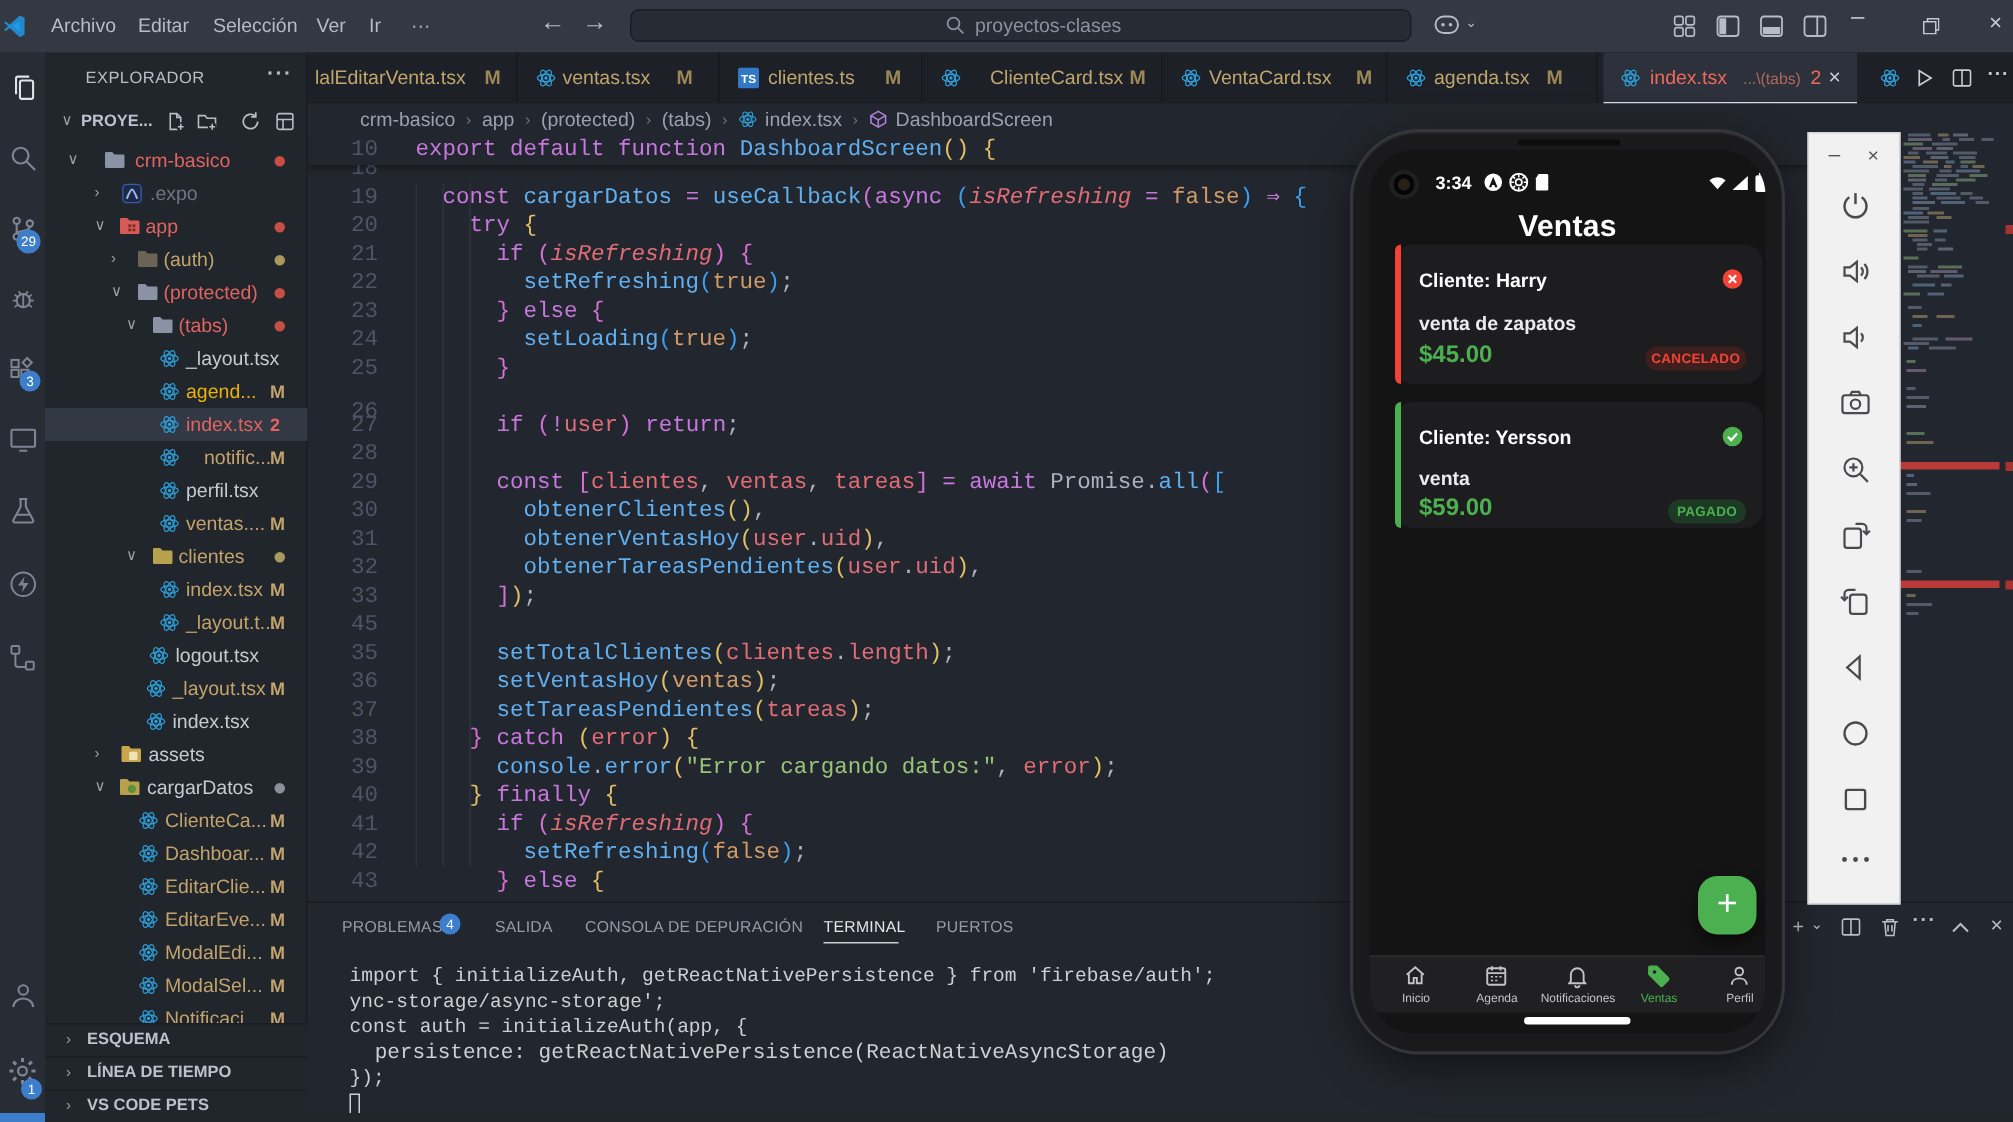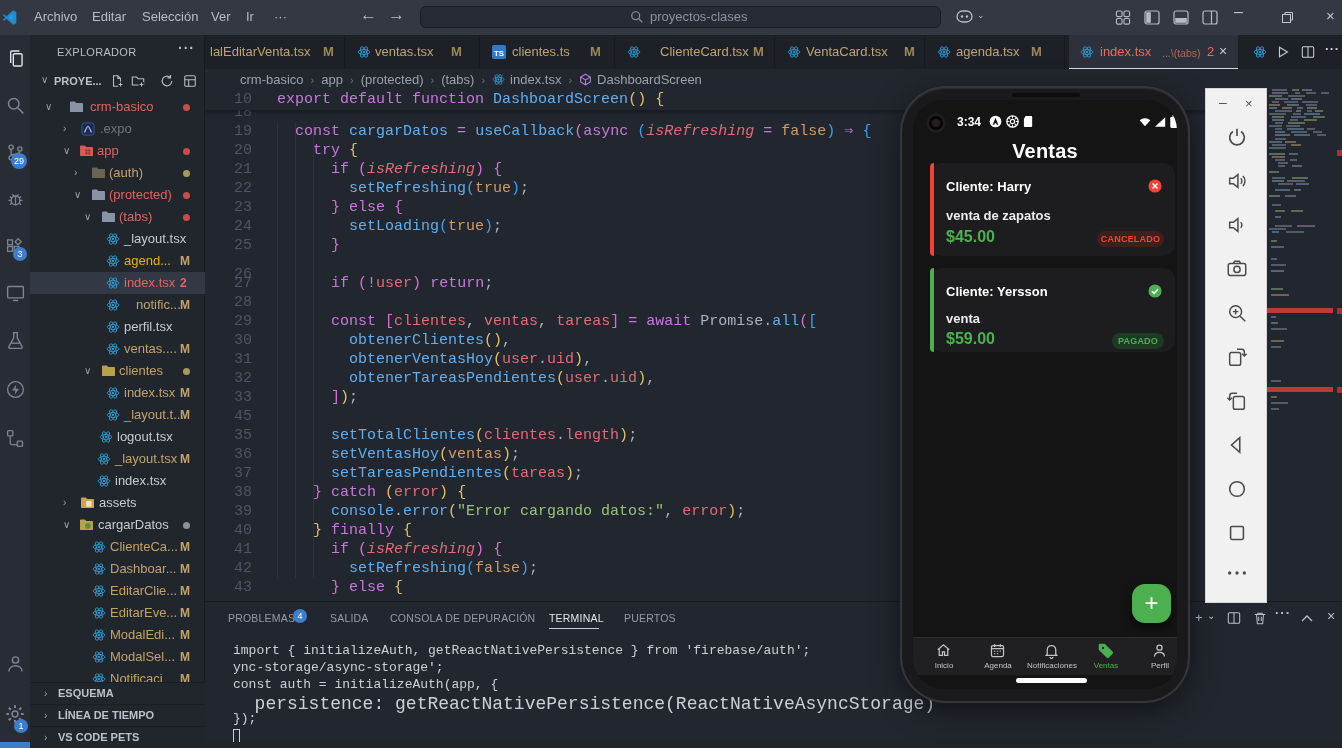--- a/index.html
+++ b/index.html
@@ -789,21 +789,21 @@
     <div class="abs" style="left:23px;top:10px;font-size:10.5px;color:#969ca8;letter-spacing:.2px;">PROBLEMAS</div>
     <div class="abs" style="left:125px;top:10px;font-size:10.5px;color:#969ca8;letter-spacing:.2px;">SALIDA</div>
     <div class="abs" style="left:185px;top:10px;font-size:10.5px;color:#969ca8;letter-spacing:.2px;">CONSOLA DE DEPURACIÓN</div>
     <div class="abs" style="left:344px;top:10px;font-size:10.5px;color:#e3e6ea;letter-spacing:.2px;">TERMINAL</div>
     <div class="abs" style="left:419px;top:10px;font-size:10.5px;color:#969ca8;letter-spacing:.2px;">PUERTOS</div>
     <div class="abs" style="left:88px;top:7px;width:14px;height:14px;border-radius:50%;background:#3d7ecb;color:#fff;font-size:9px;text-align:center;line-height:14px;">4</div>
     <div class="abs" style="left:344px;top:26px;width:50px;height:1px;background:#c9cdd4;"></div>
     <div class="abs mono" style="left:28px;top:41px;font-size:13px;color:#ccd0d6;white-space:pre;">import { initializeAuth, getReactNativePersistence } from 'firebase/auth';</div>
     <div class="abs mono" style="left:28px;top:58px;font-size:13px;color:#ccd0d6;white-space:pre;">ync-storage/async-storage';</div>
     <div class="abs mono" style="left:28px;top:75px;font-size:13px;color:#ccd0d6;white-space:pre;">const auth = initializeAuth(app, {</div>
-    <div class="abs mono" style="left:28px;top:92px;font-size:18px;color:#ccd0d6;white-space:pre;">  persistence: getReactNativePersistence(ReactNativeAsyncStorage)</div>
+    <div class="abs mono" style="left:28px;top:92px;font-size:14px;color:#ccd0d6;white-space:pre;">  persistence: getReactNativePersistence(ReactNativeAsyncStorage)</div>
     <div class="abs mono" style="left:28px;top:109px;font-size:13px;color:#ccd0d6;white-space:pre;">});</div>
     <div class="abs" style="left:28px;top:127px;width:7px;height:14px;border:1px solid #ccd0d6;"></div>
     <div class="abs" style="left:990px;top:8px;font-size:13px;color:#b9bfc9;">+</div>
     <div class="abs" style="left:1002px;top:8px;font-size:10px;color:#b9bfc9;">⌄</div>
     <svg class="abs" style="left:1022px;top:9px" width="14" height="14" viewBox="0 0 16 16">
       <rect x="1.5" y="2" width="13" height="12" rx="1.5" fill="none" stroke="#b9bfc9" stroke-width="1.2"></rect>
       <line x1="8" y1="2" x2="8" y2="14" stroke="#b9bfc9" stroke-width="1.2"></line>
     </svg>
     <svg class="abs" style="left:1048px;top:9px" width="14" height="14" viewBox="0 0 16 16">
       <path d="M2 4h12M5.5 4V2.5h5V4M4 4l1 10.5h6L12 4M6.5 6.5v5M9.5 6.5v5" fill="none" stroke="#b9bfc9" stroke-width="1.2"></path>

